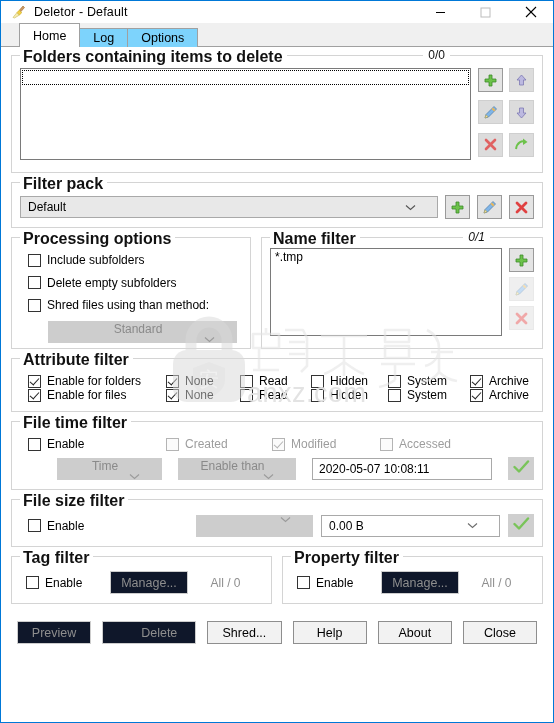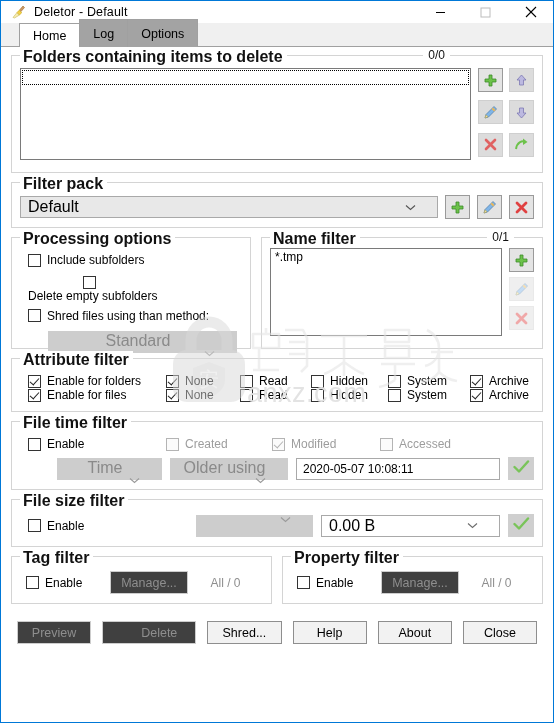--- a/index.html
+++ b/index.html
@@ -74,27 +74,27 @@
     flex: 0 0 auto;
   }
   .tabstrip::after {
     content: "";
     position: absolute;
     left: 0; right: 0; bottom: 0;
     height: 1px;
     background: #a0a0a0;
   }
   .tab {
-    height: 28px;
+    height: 19px;
     padding: 0 13px;
     display: flex; align-items: center;
     font-size: 12.5px;
     border: 1px solid #a0a0a0;
     border-bottom: none;
-    background: #a3a3a3;
+    background: #7dd3fc;
     margin-right: -1px;
     position: relative;
     z-index: 1;
   }
   .tab.active {
     background: #ffffff;
     height: 24px;
     z-index: 3;
   }
 
@@ -196,21 +196,21 @@
   .cblabel { font-size: 12px; color: #000; }
   .cblabel.dis { color: #9d9d9d; }
 
   
   .combo {
     height: 22px;
     border: 1px solid #a9a9a9;
     background: #e8e8e8;
     display: flex; align-items: center;
     padding: 0 16px 0 7px;
-    font-size: 16px;
+    font-size: 12px;
     color: #000;
     position: relative;
   }
   .combo .arrow {
     margin-left: auto;
     width: 22px;
     display: flex; align-items: center; justify-content: center;
   }
   .combo.disabled { background: #cdcdcd; border-color: #cdcdcd; color: #8a8a8a; flex-direction: column; }
   .combo.white { background: #ffffff; border-color: #a9a9a9; }
@@ -227,21 +227,21 @@
   
   .btn {
     height: 23px;
     border: 1px solid #8e8e8e;
     background: #f2f2f2;
     display: flex; align-items: center; justify-content: center;
     font-size: 12.5px;
     color: #000;
   }
   .btn.disabled {
-    background: #404040;
+    background: #0f172a;
     border-color: #cdcdcd;
     color: #8e8e8e;
   }
   .btn.check {
     width: 26px; height: 23px;
     background: #cfcfcf; border-color: #cfcfcf;
   }
 
   
   .row { display: flex; align-items: center; }
@@ -419,41 +419,41 @@
     </div>
 
     <div class="two-col">
 
       <div class="group" style="width:240px;height:112px;padding-top:14px;">
         <div class="legend">Processing options</div>
         <div class="cbwrap" style="margin:1px 0 0 8px;">
           <span class="cb"></span>
           <span class="cblabel">Include subfolders</span>
         </div>
-        <div class="cbwrap" style="margin:6px 0 0 8px;flex-direction:column;">
+        <div class="cbwrap" style="margin:6px 0 0 8px;">
           <span class="cb"></span>
           <span class="cblabel">Delete empty subfolders</span>
         </div>
         <div class="cbwrap" style="margin:6px 0 0 8px;">
           <span class="cb"></span>
           <span class="cblabel">Shred files using than method:</span>
         </div>
         <div class="combo disabled" style="margin:6px 5px 0 28px;">
           <span>Standard</span>
           <span class="arrow">
             <svg width="11" height="7" viewBox="0 0 11 7">
                   <path d="M1 1.5 L5.5 5.5 L10 1.5" fill="none" stroke="#9b9b9b" stroke-width="1.1"></path>
                 </svg>
           </span>
         </div>
       </div>
 
       <div class="group" style="flex:1 1 auto;height:112px;padding-top:10px;">
         <div class="legend">Name filter</div>
-        <div class="legend-right" style="right:28px;">0/1</div>
+        <div class="legend-right" style="right:52px;font-style:italic;">0/1</div>
         <div class="folder-body">
           <div class="listbox" style="flex:1 1 auto;height:88px;">
             <div class="item">*.tmp</div>
           </div>
           <div class="btncol">
             <div class="iconbtn raised">
               <svg width="15" height="15" viewBox="0 0 15 15">
                     <path d="M6 2h3v4h4v3H9v4H6V9H2V6h4z" fill="#6cc24a" stroke="#3d8b2b" stroke-width=".8"></path>
                   </svg>
             </div>
@@ -548,31 +548,31 @@
         </div>
         <div class="cbwrap" style="width:108px;">
           <span class="cb dis checked"></span>
           <span class="cblabel dis">Modified</span>
         </div>
         <div class="cbwrap">
           <span class="cb dis"></span>
           <span class="cblabel dis">Accessed</span>
         </div>
       </div>
-      <div class="row" style="margin:6px 0 0 37px;gap:8px;">
+      <div class="row" style="margin:6px 0 0 37px;gap:16px;">
         <div class="combo disabled" style="width:105px;">
           <span>Time</span>
           <span class="arrow">
             <svg width="11" height="7" viewBox="0 0 11 7">
                   <path d="M1 1.5 L5.5 5.5 L10 1.5" fill="none" stroke="#9b9b9b" stroke-width="1.1"></path>
                 </svg>
           </span>
         </div>
         <div class="combo disabled" style="width:118px;">
-          <span>Older using</span>
+          <span>Enable than</span>
           <span class="arrow">
             <svg width="11" height="7" viewBox="0 0 11 7">
                   <path d="M1 1.5 L5.5 5.5 L10 1.5" fill="none" stroke="#9b9b9b" stroke-width="1.1"></path>
                 </svg>
           </span>
         </div>
         <div class="textfield" style="flex:1 1 auto;">
           <span>2020-05-07 10:08:11</span>
         </div>
         <div class="btn check">

